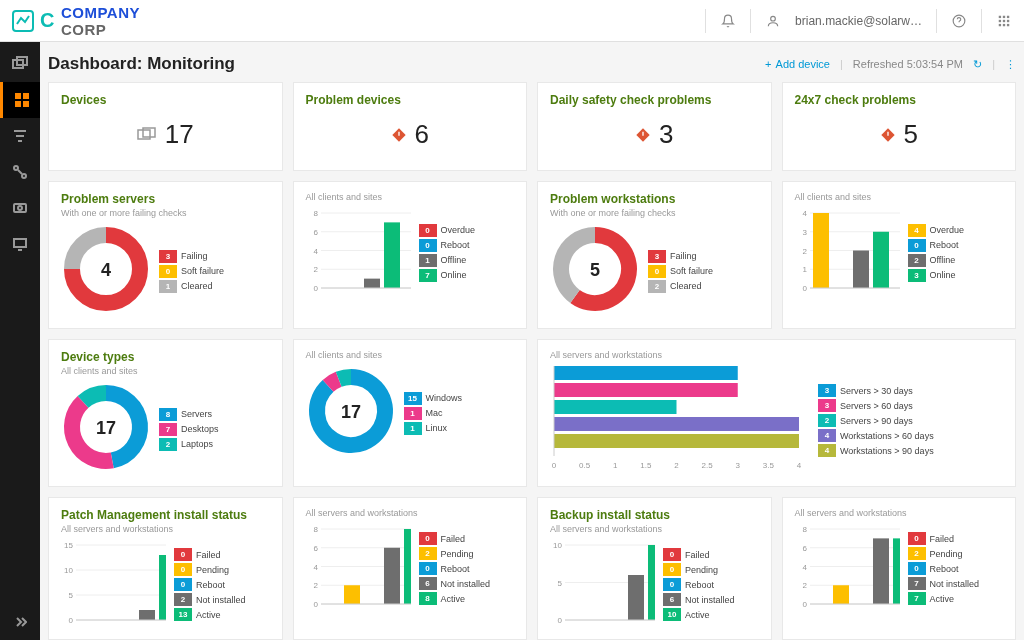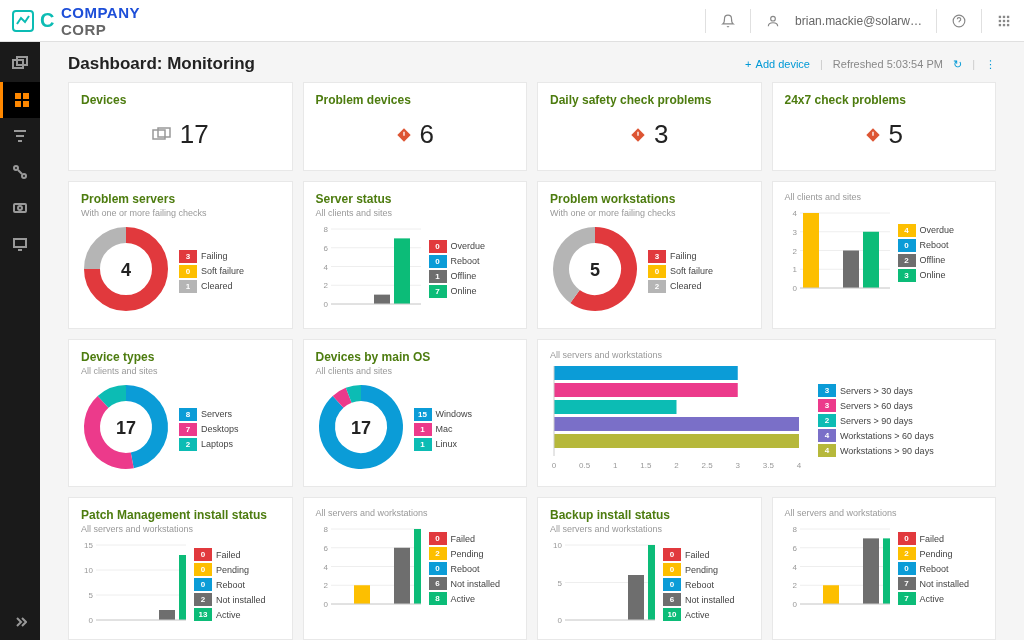--- a/index.html
+++ b/index.html
@@ -10,21 +10,21 @@
 .logo-company{color:#1d4ed8}
 .logo-corp{color:#666}
 .topbar-right{margin-left:auto;display:flex;align-items:center;gap:14px;color:#666;font-size:12px}
 .topbar-right .ic{width:16px;height:16px;display:inline-flex;align-items:center;justify-content:center}
 .topbar-right .divider{width:1px;height:24px;background:#e0e0e0}
 .main{flex:1;display:flex;overflow:hidden}
 .sidebar{width:40px;background:#1a1a1a;display:flex;flex-direction:column;padding-top:4px}
 .sidebar-item{width:40px;height:36px;display:flex;align-items:center;justify-content:center;color:#999;cursor:pointer;font-size:14px}
 .sidebar-item.active{background:#000;color:#ff8800;border-left:3px solid #ff8800}
 .sidebar-spacer{flex:1}
-.content{flex:1;overflow:auto;padding:8px 28px 20px}
+.content{flex:1;overflow:auto;padding:8px 8px 20px}
 .page-head{display:flex;align-items:center;padding:4px 0 8px}
 .page-title{font-size:17px;font-weight:600;color:#222}
 .page-actions{margin-left:auto;display:flex;align-items:center;gap:10px;font-size:11px;color:#888}
 .add-device{color:#0099d6;cursor:pointer;display:flex;align-items:center;gap:4px}
 .grid{display:grid;grid-template-columns:repeat(4,1fr);gap:10px}
 .card{background:#fff;border:1px solid #e8e8e8;padding:10px 12px;position:relative}
 .card-title{font-size:12px;font-weight:600;color:#4d7c0f;margin-bottom:2px}
 .card-sub{font-size:9px;color:#999;margin-bottom:6px}
 .kpi-row{display:flex;align-items:center;justify-content:center;gap:8px;padding:10px 0}
 .kpi-val{font-size:26px;font-weight:400;color:#222}
@@ -216,21 +216,20 @@
                 <span class="legend-label">Soft failure</span>
               </div>
               <div class="legend-item">
                 <span class="legend-badge" style="background:#b5b5b5">1</span>
                 <span class="legend-label">Cleared</span>
               </div>
             </div>
           </div>
         </div>
       <div class="card">
-          <div class="card-title">Server status</div>
           <div class="card-sub">All clients and sites</div>
           <div class="chart-row">
             <div class="chart-box"><svg width="105" height="85">
                 <text x="12" y="83" class="axis-text" text-anchor="end">0</text>
                 <line x1="15" y1="80" x2="105" y2="80" stroke="#eee"></line>
                 <text x="12" y="64.25" class="axis-text" text-anchor="end">2</text>
                 <line x1="15" y1="61.25" x2="105" y2="61.25" stroke="#eee"></line>
                 <text x="12" y="45.5" class="axis-text" text-anchor="end">4</text>
                 <line x1="15" y1="42.5" x2="105" y2="42.5" stroke="#eee"></line>
                 <text x="12" y="26.75" class="axis-text" text-anchor="end">6</text>
@@ -349,21 +348,20 @@
                 <span class="legend-label">Desktops</span>
               </div>
               <div class="legend-item">
                 <span class="legend-badge" style="background:#0cbcb4">2</span>
                 <span class="legend-label">Laptops</span>
               </div>
             </div>
           </div>
         </div>
       <div class="card">
-          <div class="card-title">Devices by main OS</div>
           <div class="card-sub">All clients and sites</div>
           <div class="chart-row">
             <div class="chart-box"><svg width="90" height="90">
                 <path d="M45 11 A34 34 0 1 1 22.094348116017038 19.873696814497606" stroke="#0b9cd7" stroke-width="16" fill="none"></path>
                 <path d="M22.094348116017038 19.873696814497606 A34 34 0 0 1 32.7177833496368 13.295944200251903" stroke="#ec3a8b" stroke-width="16" fill="none"></path>
                 <path d="M32.7177833496368 13.295944200251903 A34 34 0 0 1 44.99999999999999 11" stroke="#0cbcb4" stroke-width="16" fill="none"></path>
                 <text x="45" y="46" class="donut-center">17</text>
               </svg></div>
             <div class="legend">
               <div class="legend-item">

